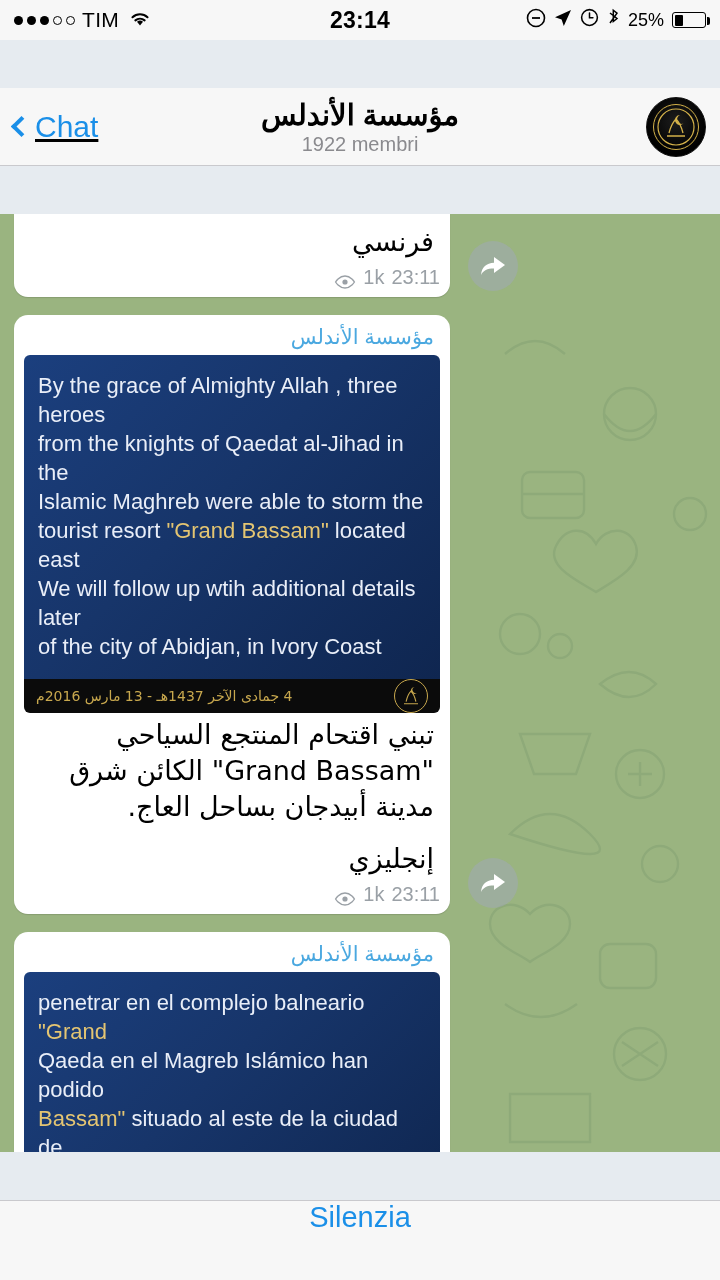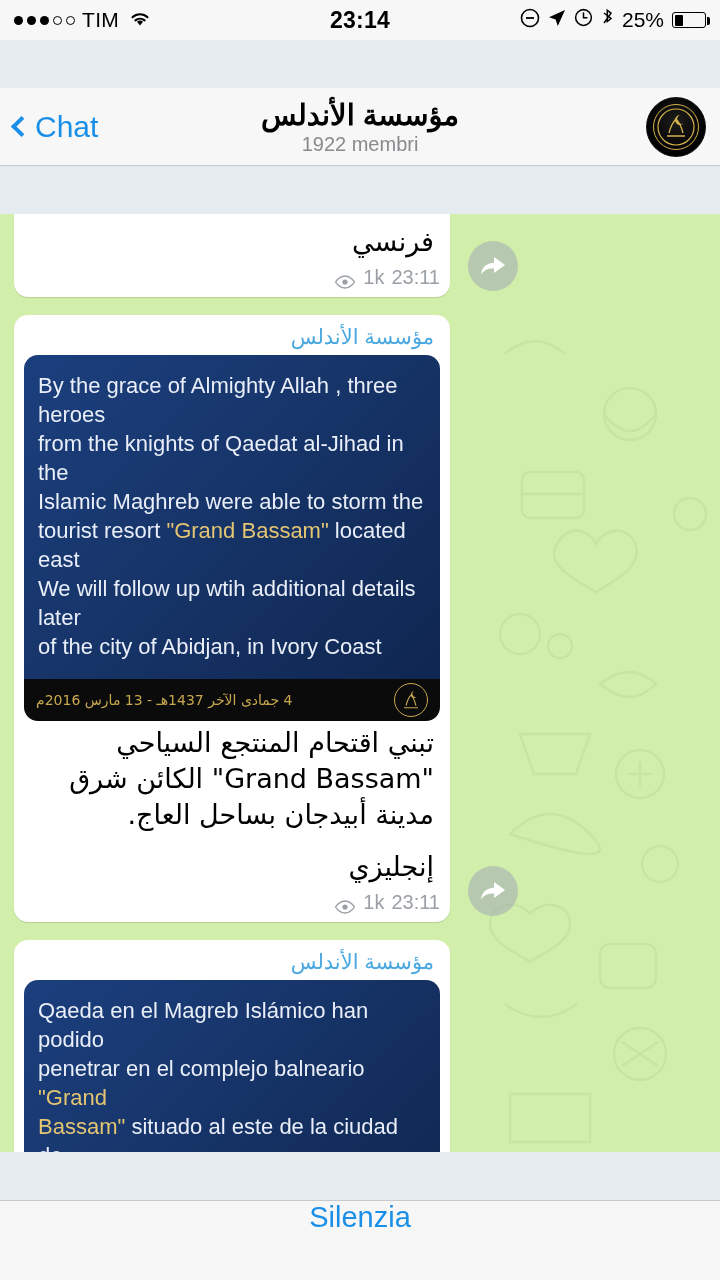--- a/index.html
+++ b/index.html
@@ -36,40 +36,41 @@
   .wifi-ico { margin-left: 2px; }
   .status-center {
     position: absolute; left: 0; right: 0; text-align: center;
     font-size: 23px; font-weight: bold; letter-spacing: .2px;
     pointer-events: none;
   }
   .status-right {
     margin-left: auto; display: flex; align-items: center; gap: 8px;
     font-size: 21px;
   }
-  .batt-pct { font-weight: 400; font-size: 21px; }
+  .batt-pct { font-weight: 400; font-size: 18px; }
   .batt {
     width: 34px; height: 16px; border: 1.5px solid #000; border-radius: 3px;
     position: relative; display: inline-block;
   }
   .batt::after {
     content: ""; position: absolute; right: -5px; top: 4px;
     width: 3px; height: 8px; background: #000; border-radius: 0 2px 2px 0;
   }
   .batt .lvl { position: absolute; left: 1.5px; top: 1.5px; bottom: 1.5px; width: 25%; background: #000; border-radius: 1px; }
 
   
   .navbar {
     height: 78px;
     background: #f7f7f7;
     border-bottom: 1px solid #c9c9cd;
     display: flex; align-items: center;
     padding: 0 14px;
     position: relative;
     flex: 0 0 78px;
+    text-decoration: underline;
   }
   .back {
     display: flex; align-items: center; gap: 4px;
     color: #1a8fe8; font-size: 30px;
     cursor: pointer; z-index: 2;
   }
   .chev {
     width: 15px; height: 15px;
     border-left: 4px solid #1a8fe8; border-bottom: 4px solid #1a8fe8;
     transform: rotate(45deg);
@@ -98,21 +99,21 @@
     display: flex; align-items: center; justify-content: center;
     color: #d4b24a; font-size: 11px; line-height: 1.05; text-align: center;
     font-family: "DejaVu Sans", sans-serif;
   }
 
   
   .chat {
     flex: 1 1 auto;
     position: relative;
     overflow: hidden;
-    background: #bef264;
+    background: #4d7c0f;
   }
   .wallpaper {
     position: absolute; inset: 0;
     opacity: .5;
   }
   .msgs {
     position: absolute; inset: 0;
     padding: 0 0 8px 0;
   }
 
@@ -157,36 +158,36 @@
     background: rgba(160,170,180,.55);
     margin-left: 18px; margin-bottom: 6px;
     display: flex; align-items: center; justify-content: center;
     flex: 0 0 50px;
     cursor: pointer;
   }
 
   
   .card {
     width: 416px;
-    border-radius: 14px;
+    border-radius: 6px;
     overflow: hidden;
     margin: 2px 0 0 0;
   }
   .card-body {
     background: linear-gradient(135deg, #1b3f7e 0%, #17356a 45%, #0f2650 100%);
     padding: 16px 14px 18px 14px;
     color: #e9eef8;
     font-size: 22px; line-height: 29px;
     font-family: "Liberation Sans", sans-serif;
     position: relative;
   }
   .card-body .hl { color: #e4c572; }
   .card-strip {
     background: #0b0b0b;
-    height: 42px;
+    height: 34px;
     display: flex; align-items: center; justify-content: space-between;
     padding: 0 12px;
   }
   .card-strip .date {
     color: #c8a84e; font-size: 14px; direction: rtl;
     font-family: "DejaVu Sans", sans-serif;
   }
   .card-strip .logo {
     width: 34px; height: 34px; border-radius: 50%;
     border: 1px solid #c8a84e; color: #c8a84e;
@@ -380,22 +381,22 @@
               <path d="M14 2l11 8-11 8v-4.4C7 13.6 3.5 15.5 1 20c.6-8 5.5-11.6 13-12.2z" fill="#fff"></path>
             </svg>
         </div>
       </div>
 
       <div class="bubble-row" style="margin-top:18px;">
         <div class="bubble bottom-cut">
           <div class="sender">مؤسسة الأندلس</div>
           <div class="card">
             <div class="card-body">
+              <div>penetrar en el complejo balneario <span class="hl">"Grand</span></div>
               <div>Qaeda en el Magreb Islámico han podido</div>
-              <div>penetrar en el complejo balneario <span class="hl">"Grand</span></div>
               <div><span class="hl">Bassam"</span> situado al este de la ciudad de</div>
               <div>Abiyán en Costa de Marfil</div>
 
             </div>
 
           </div>
 
         </div>
       </div>
 

